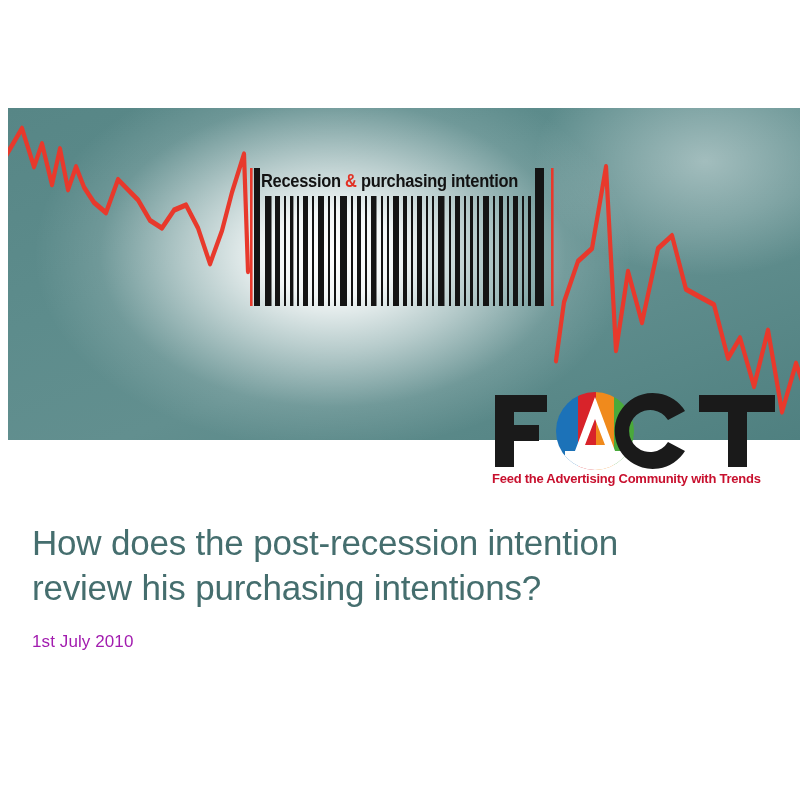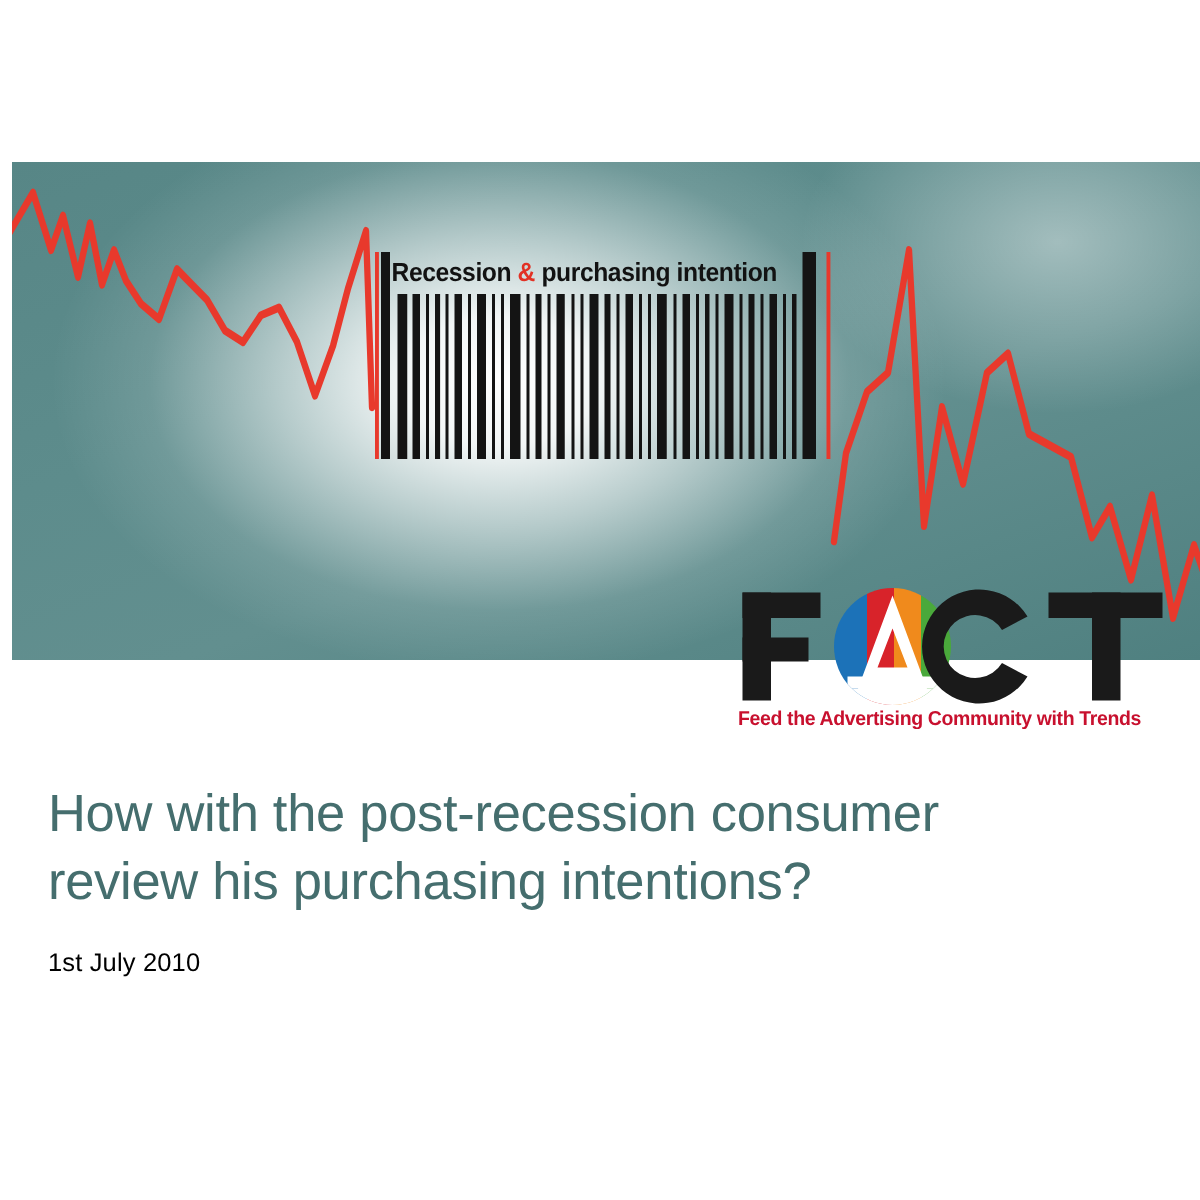--- a/index.html
+++ b/index.html
@@ -132,21 +132,21 @@
     line-height: 45px;
     color: #456e6e;
     letter-spacing: -0.2px;
   }
   .deck-date {
     margin: 0;
     padding-top: 22px;
     font-family: "Liberation Sans", sans-serif;
     font-size: 17px;
     font-weight: normal;
-    color: #000000;
+    color: #a21caf;
     letter-spacing: 0.1px;
   }
 </style>
 </head>
 <body>
 
 <div class="slide">
 
   <div class="hero">
     <div class="hero-bg"></div>
@@ -242,17 +242,17 @@
       <g fill="#1a1a1a">
         <rect x="210" y="6" width="76" height="17"></rect>
         <rect x="239" y="6" width="19" height="72"></rect>
       </g>
     </svg>
 
     <div class="logo-tagline">Feed the Advertising Community with Trends</div>
   </div>
 
   <div class="title-block">
-    <h1 class="deck-title"><span>How with the post-recession consumer</span><br><span>review his purchasing intentions?</span></h1>
+    <h1 class="deck-title"><span>How does the post-recession intention</span><br><span>review his purchasing intentions?</span></h1>
     <p class="deck-date">1st July 2010</p>
   </div>
 
 </div>
 
 </body></html>

